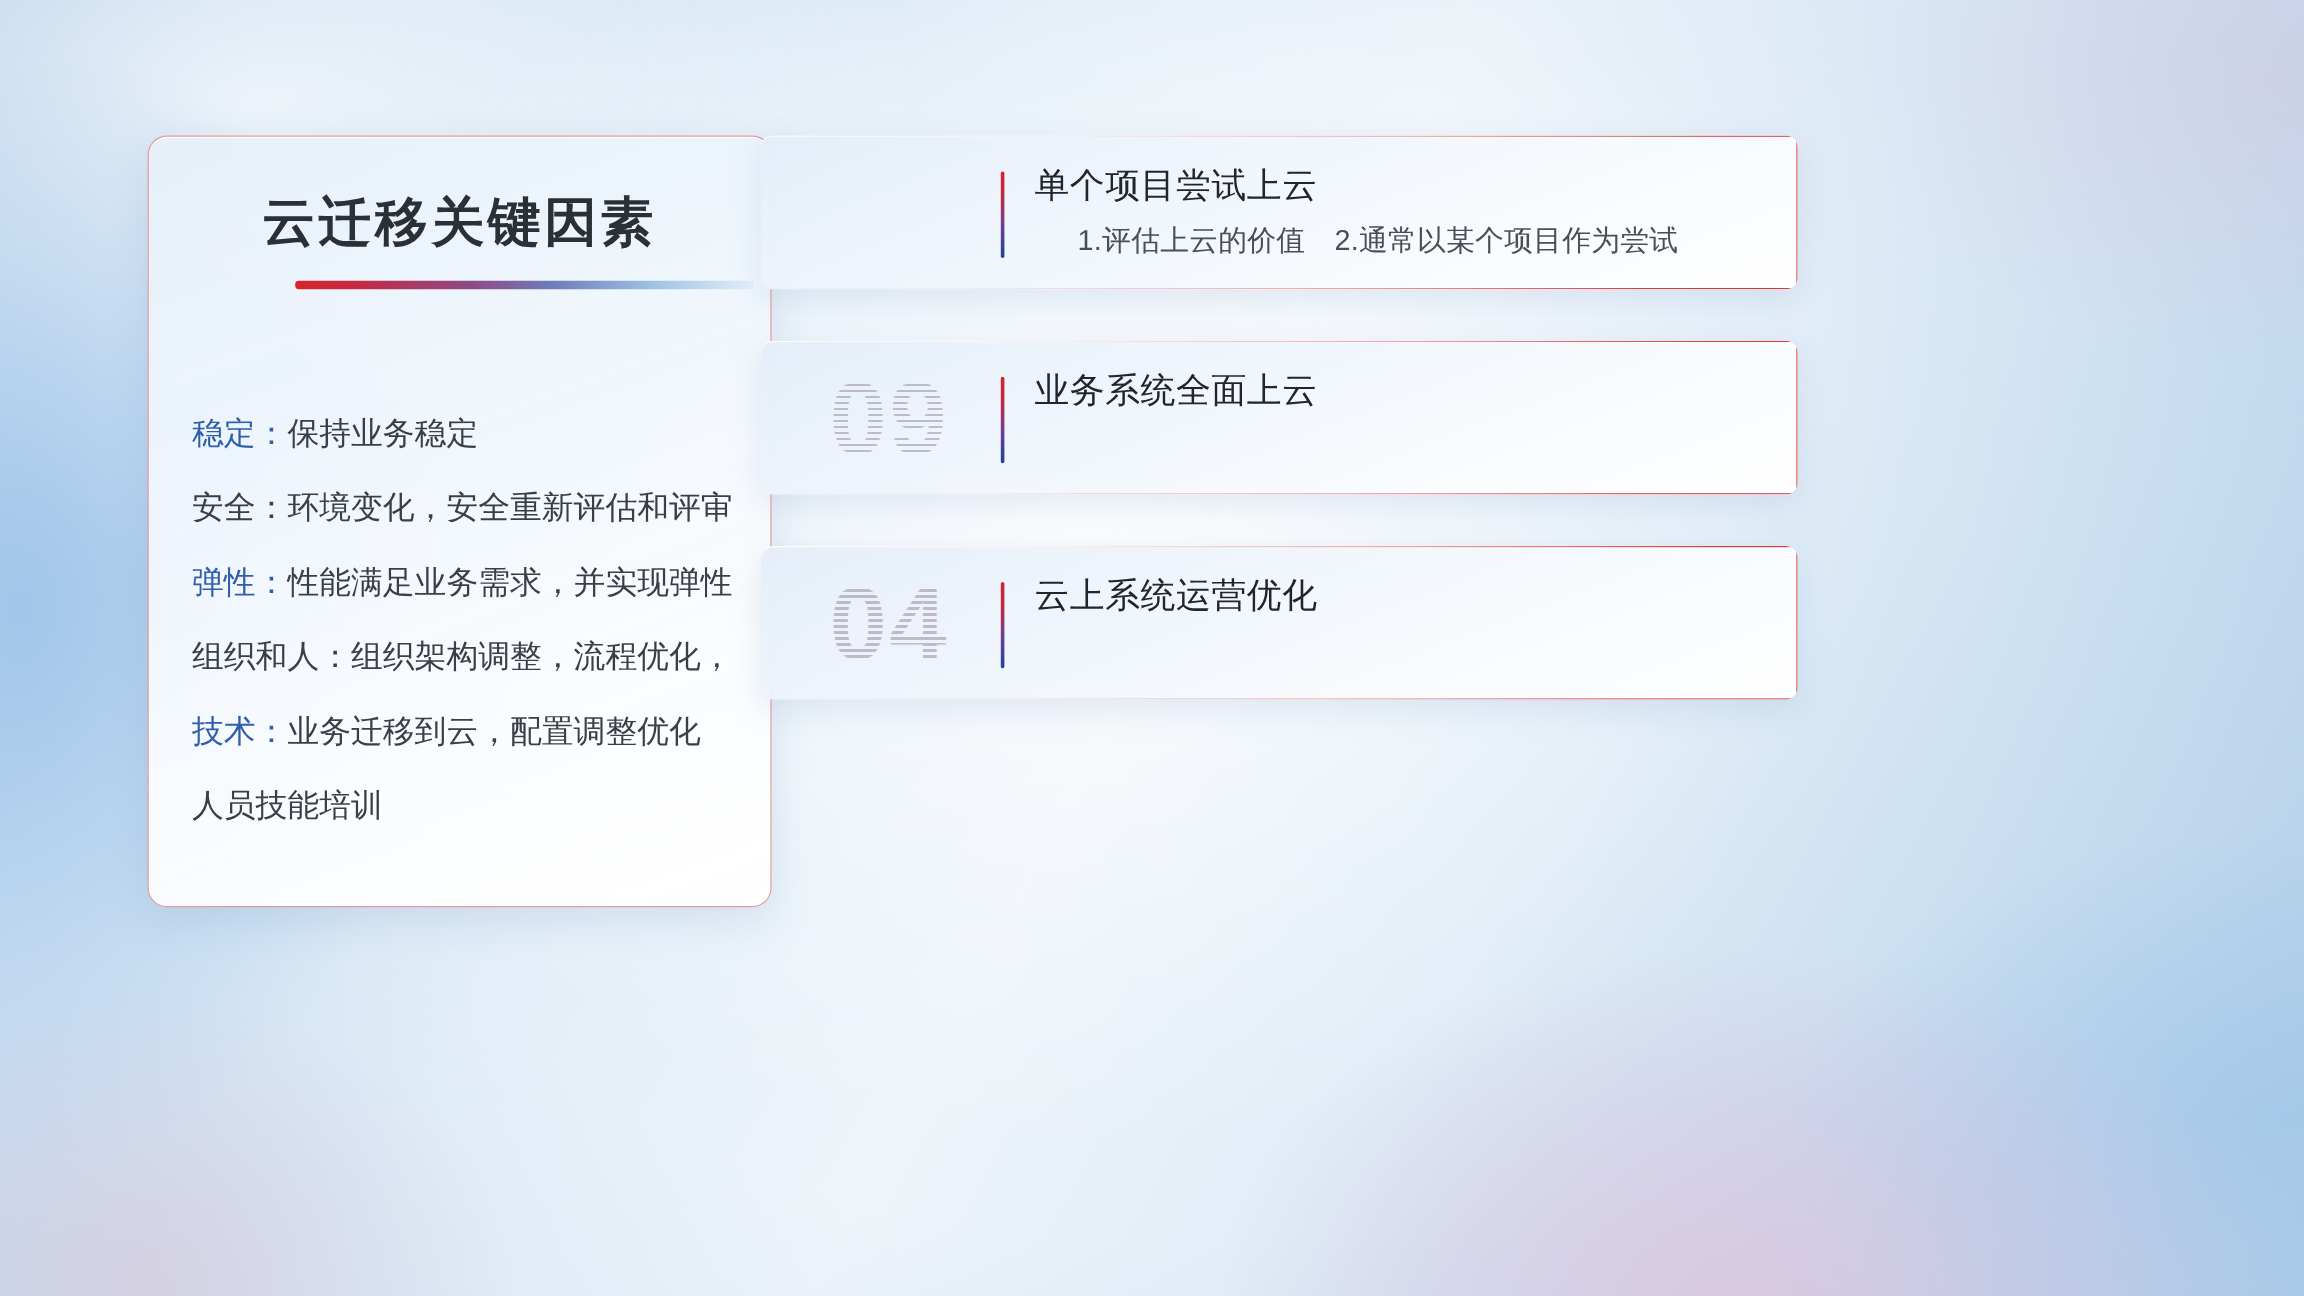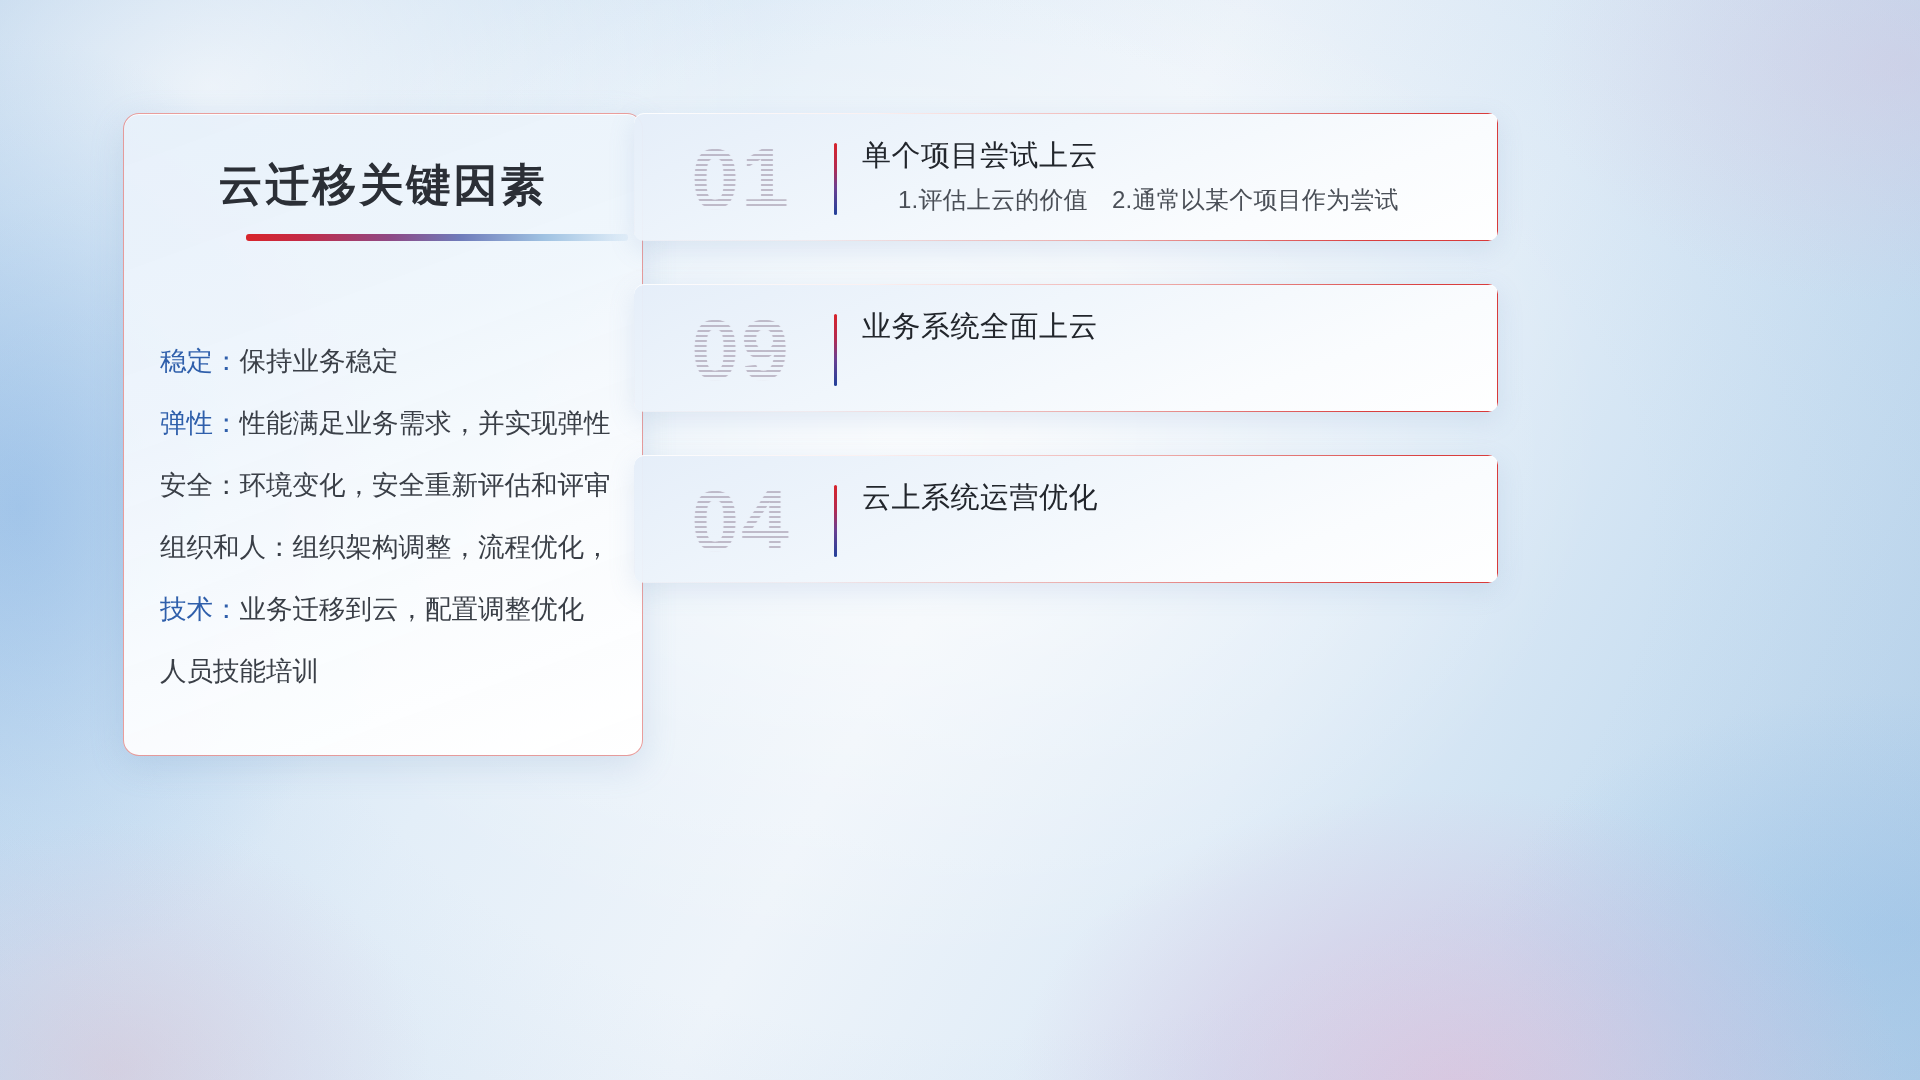--- a/index.html
+++ b/index.html
@@ -145,45 +145,44 @@
 
 <section id="left-panel">
   <h1 id="panel-title">云迁移关键因素</h1>
   <div id="panel-rule"></div>
   <div id="panel-list">
       <div class="p-line">
         <span class="p-label blue">稳定：</span>
         <span class="p-text">保持业务稳定</span>
       </div>
       <div class="p-line">
+        <span class="p-label dark">安全：</span>
+        <span class="p-text">环境变化，安全重新评估和评审</span>
+      </div>
+      <div class="p-line">
         <span class="p-label blue">弹性：</span>
         <span class="p-text">性能满足业务需求，并实现弹性</span>
-      </div>
-      <div class="p-line">
-        <span class="p-label dark">安全：</span>
-        <span class="p-text">环境变化，安全重新评估和评审</span>
       </div>
       <div class="p-line">
         <span class="p-label dark">组织和人：</span>
         <span class="p-text">组织架构调整，流程优化，</span>
       </div>
       <div class="p-line">
         <span class="p-label blue">技术：</span>
         <span class="p-text">业务迁移到云，配置调整优化</span>
       </div>
       <div class="p-line">
         <span class="p-text">人员技能培训</span>
       </div>
     </div>
 </section>
 
 <section id="cards">
     <article class="card">
       <div class="card-edge"></div>
-      <div class="card-num">01</div>
       <div class="card-bar"></div>
       <div class="card-body">
         <div class="card-title">单个项目尝试上云</div>
         <div class="card-sub">1.评估上云的价值　2.通常以某个项目作为尝试</div>
       </div>
     </article>
     <article class="card">
       <div class="card-edge"></div>
       <div class="card-num">09</div>
       <div class="card-bar"></div>

